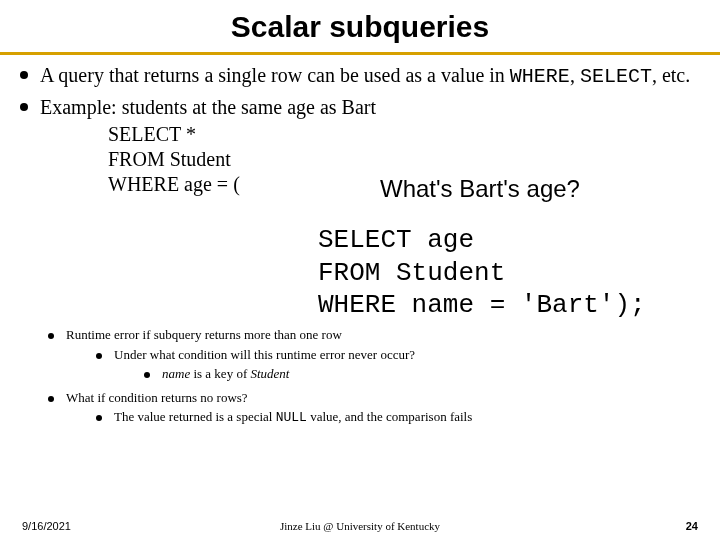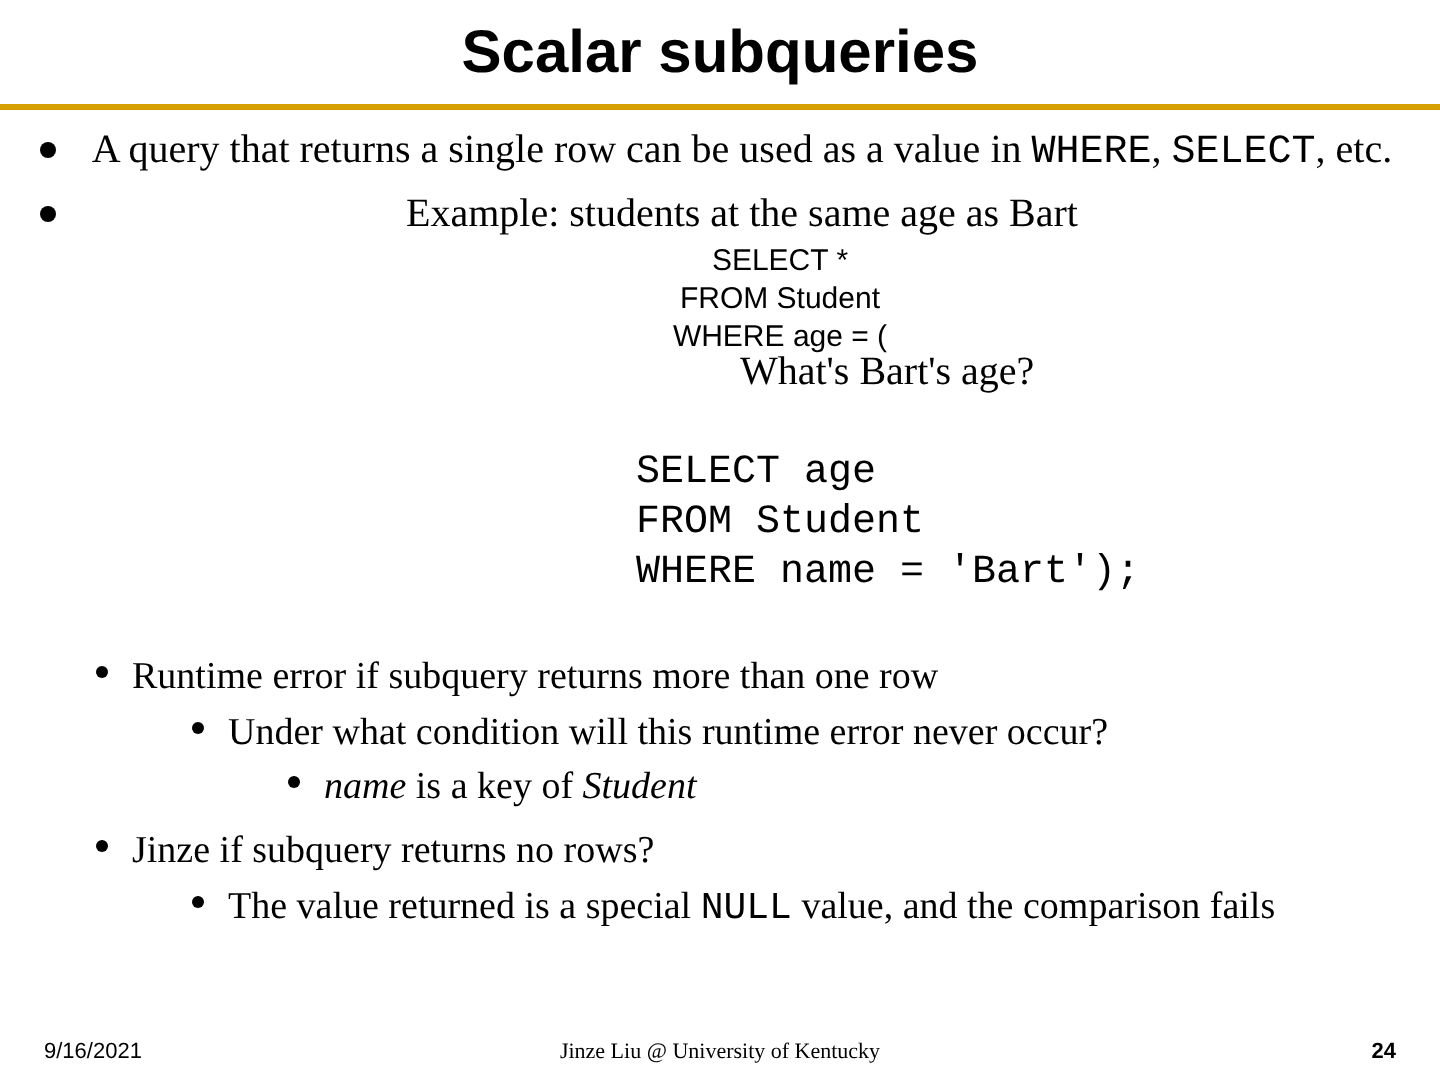--- a/index.html
+++ b/index.html
@@ -33,69 +33,68 @@
   }
   .content {
     padding: 0 18px 0 18px;
     font-size: 20px;
     line-height: 1.25;
   }
   ul.top {
     list-style: none;
     padding: 0;
     margin: 0;
-    text-align: center;
   }
   ul.top > li {
     position: relative;
     padding-left: 22px;
     margin-bottom: 6px;
   }
   ul.top > li::before {
     content: "";
     position: absolute;
     left: 2px;
     top: 8px;
     width: 8px;
     height: 8px;
     background: #000;
     border-radius: 50%;
   }
   .mono {
     font-family: "Courier New", Courier, monospace;
   }
   .codeblock {
+    font-family: Liberation Serif, serif;
+    white-space: pre;
+    font-size: 20px;
+    line-height: 1.25;
+    margin-left: 68px;
+    margin-top: 2px;
+  }
+  .callout {
     font-family: Liberation Sans, sans-serif;
-    white-space: pre;
-    font-size: 15px;
-    line-height: 1.25;
-    margin-left: 38px;
-    margin-top: 2px;
-  }
-  .callout {
-    font-family: Liberation Serif, serif;
-    font-size: 20px;
-    position: absolute;
-    left: 370px;
+    font-size: 24px;
+    position: absolute;
+    left: 380px;
     top: 175px;
   }
   .subq {
     font-family: "Courier New", Courier, monospace;
     white-space: pre;
-    font-size: 20px;
+    font-size: 26px;
     line-height: 1.25;
     position: absolute;
     left: 318px;
     top: 224px;
   }
   ul.sub {
     list-style: none;
     padding: 0;
     margin: 14px 0 0 28px;
-    font-size: 19px;
+    font-size: 13px;
     line-height: 1.35;
   }
   ul.sub > li {
     position: relative;
     padding-left: 20px;
     margin-bottom: 6px;
   }
   ul.sub > li::before {
     content: "";
     position: absolute;
@@ -200,21 +199,21 @@
           <span>Under what condition will this runtime error never occur?</span>
           <ul class="sub3">
             <li>
               <span class="ital">name</span><span> is a key of </span><span class="ital">Student</span>
             </li>
           </ul>
         </li>
       </ul>
     </li>
     <li>
-      <span>Jinze if subquery returns no rows?</span>
+      <span>What if condition returns no rows?</span>
       <ul class="sub2">
         <li>
           <span>The value returned is a special </span><span class="mono">NULL</span><span> value, and the comparison fails</span>
         </li>
       </ul>
     </li>
   </ul>
 </div>
 
 <div class="footer">

